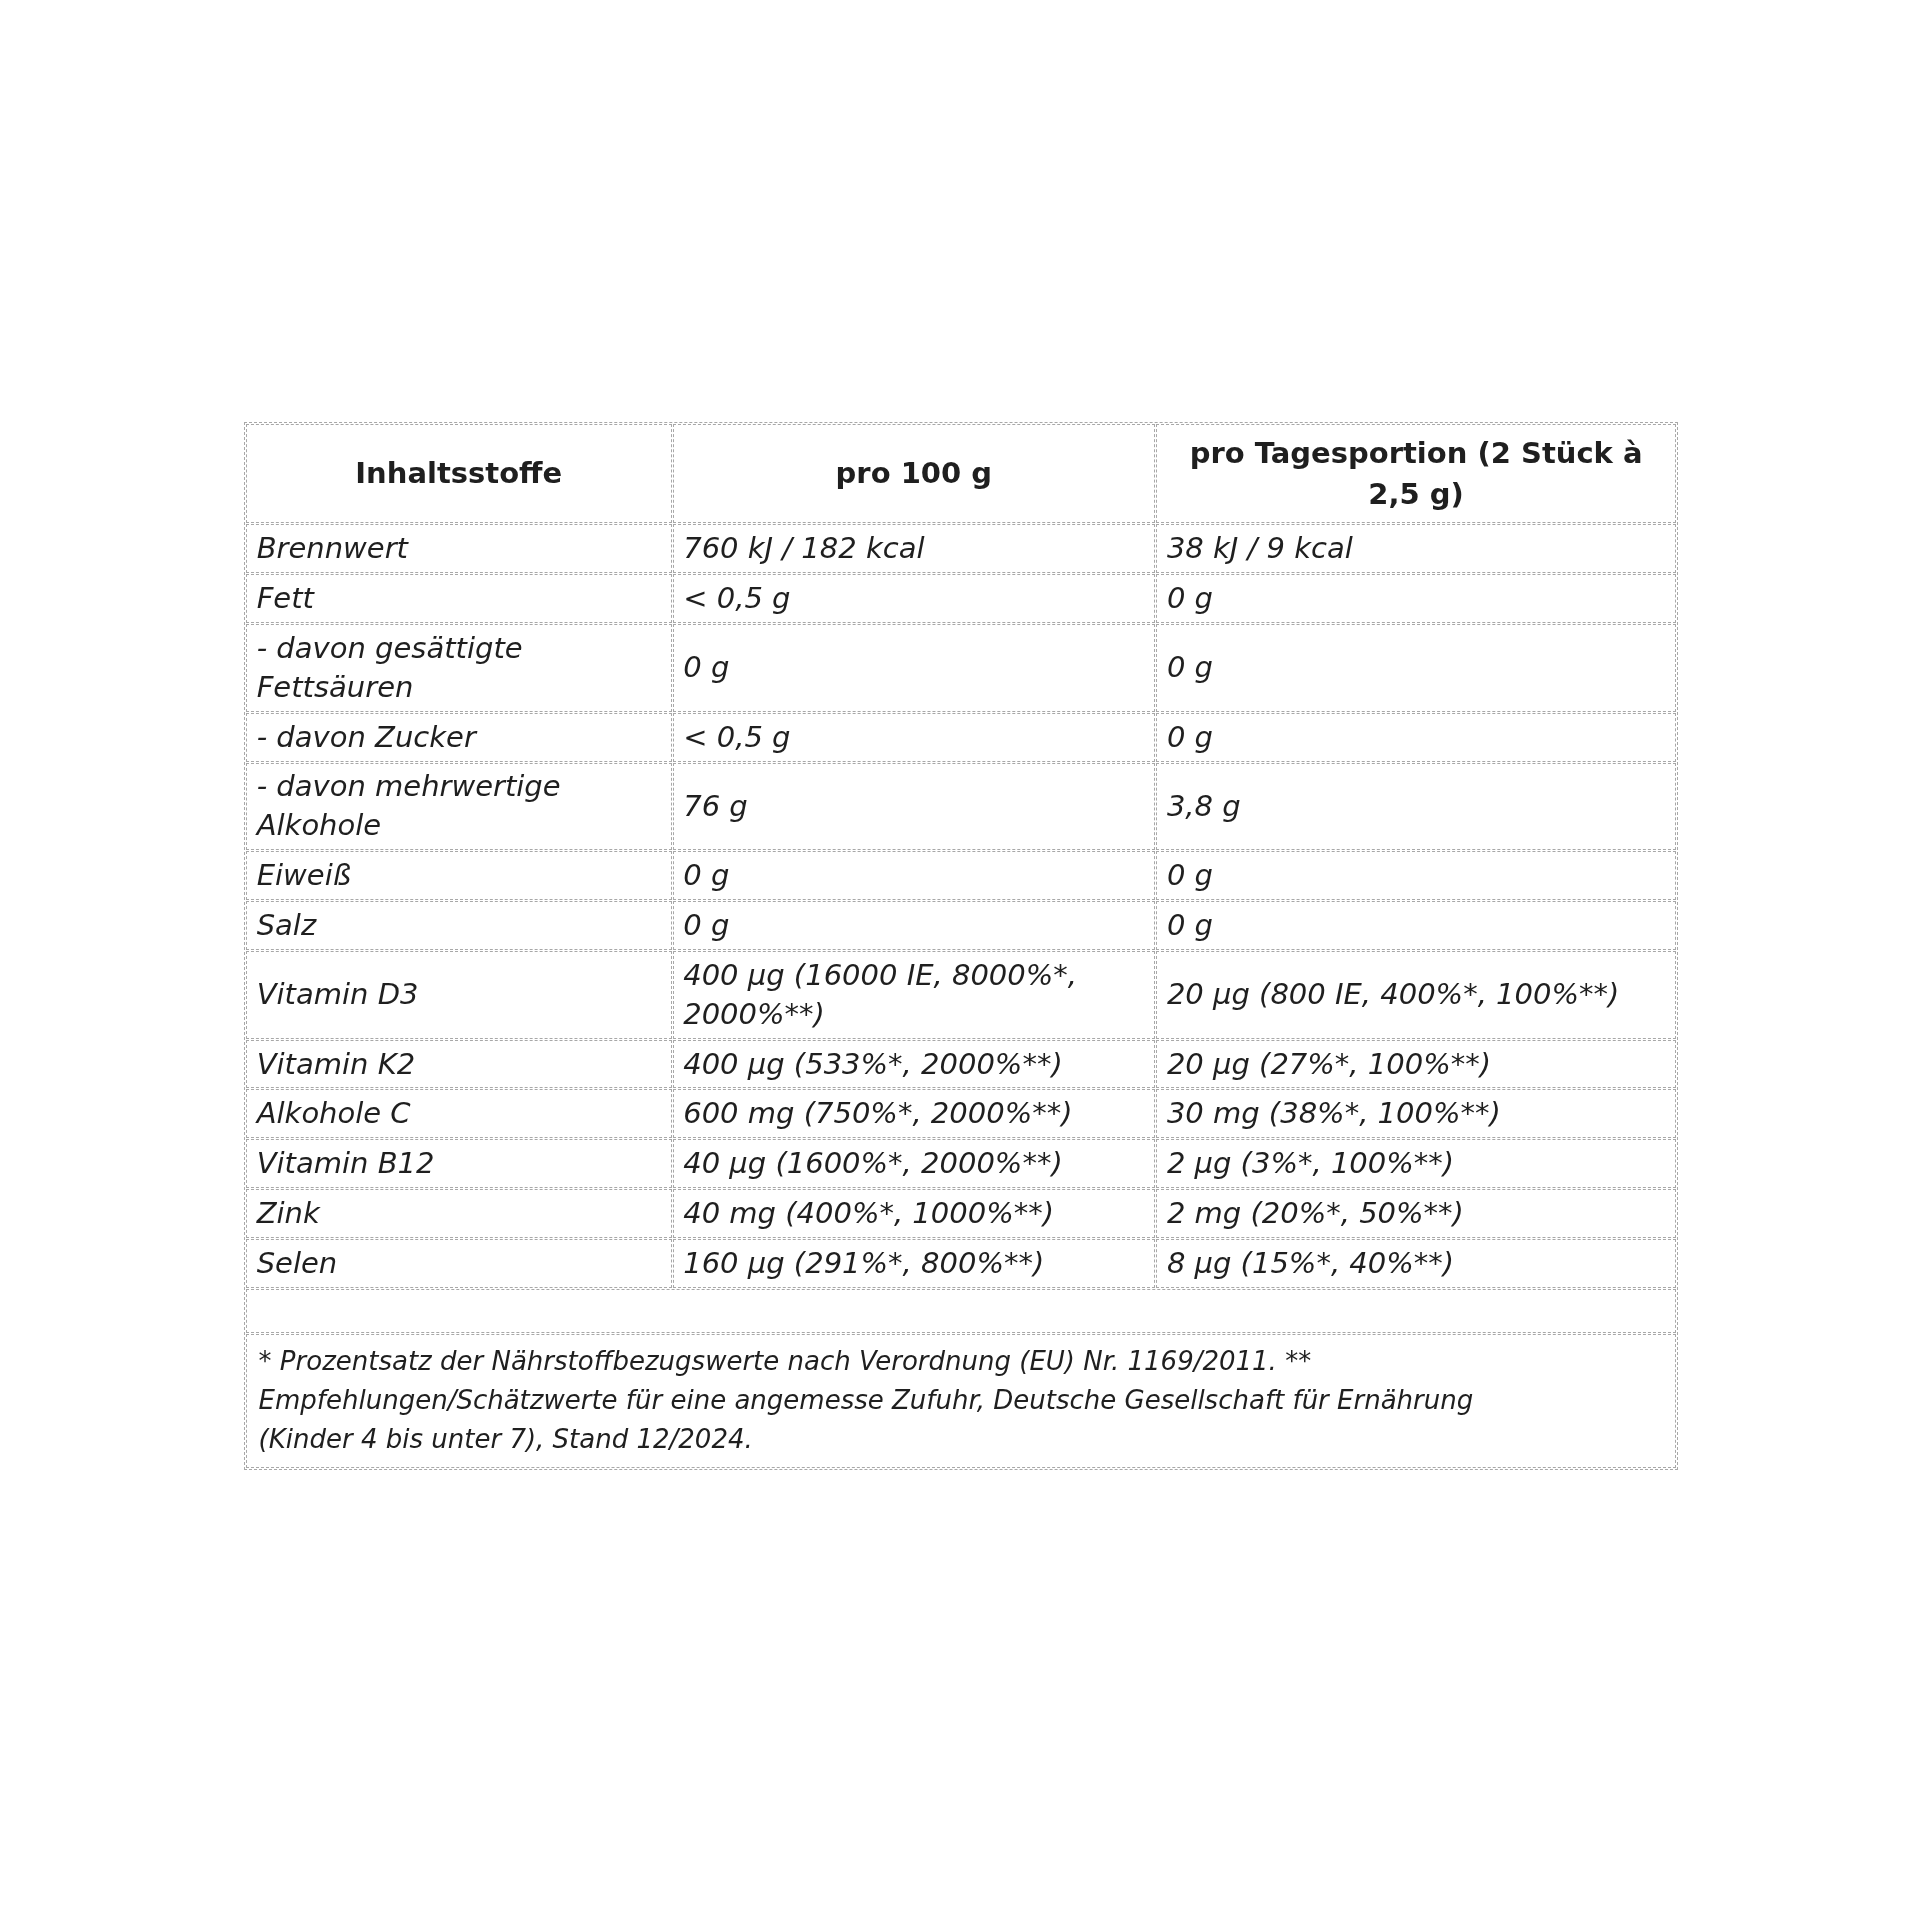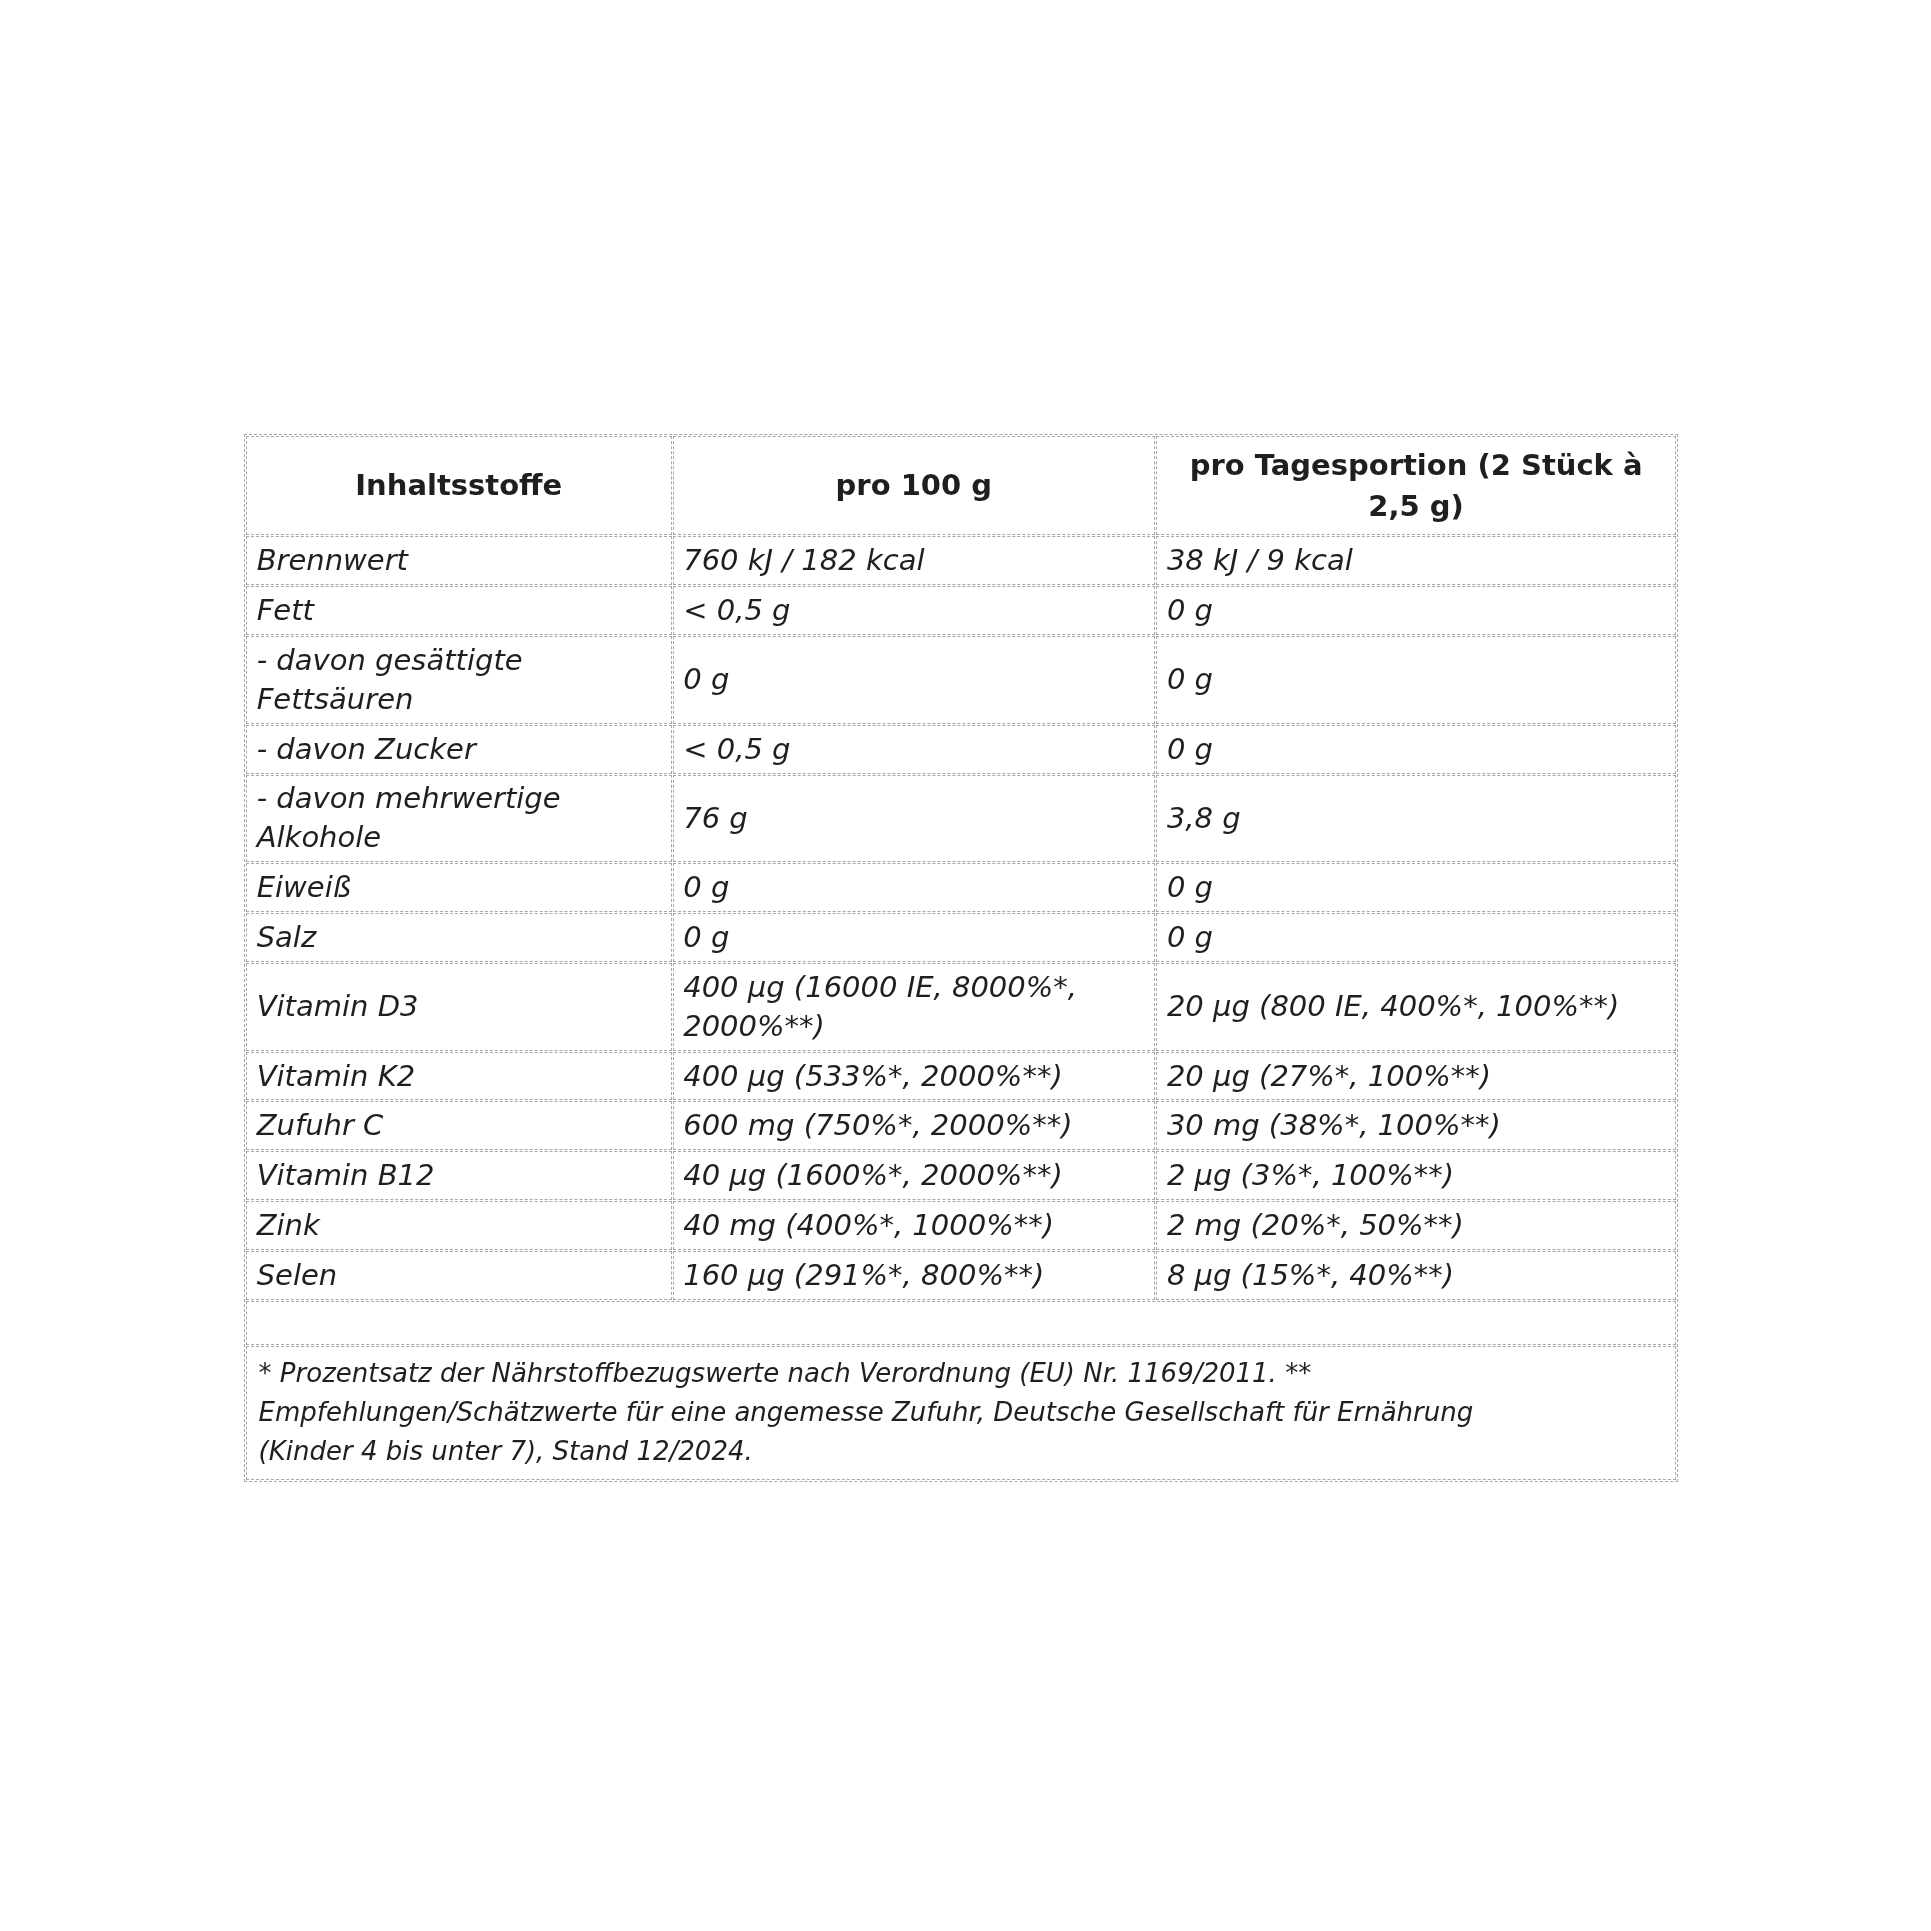--- a/index.html
+++ b/index.html
@@ -11,21 +11,21 @@
   body{
     width:1931px;height:1931px;
     background:var(--bg);
     font-family:"DejaVu Sans","Liberation Sans",sans-serif;
     color:var(--text);
     position:relative;
     overflow:hidden;
   }
   .table-wrap{
     position:absolute;
-    left:244px;top:434px;width:1434px;
+    left:244px;top:422px;width:1434px;
     border:1px dashed var(--border);
     background:var(--bg);
     box-sizing:border-box;
   }
   table.nutrition{
     width:100%;
     border-collapse:separate;
     border-spacing:1.9px;
     table-layout:fixed;
   }
@@ -121,21 +121,21 @@
     <td class="c1">Vitamin D3</td>
     <td class="c2">400 µg (16000 IE, 8000%*, 2000%**)</td>
     <td class="c3">20 µg (800 IE, 400%*, 100%**)</td>
   </tr>
         <tr>
     <td class="c1">Vitamin K2</td>
     <td class="c2">400 µg (533%*, 2000%**)</td>
     <td class="c3">20 µg (27%*, 100%**)</td>
   </tr>
         <tr>
-    <td class="c1">Zufuhr C</td>
+    <td class="c1">Alkohole C</td>
     <td class="c2">600 mg (750%*, 2000%**)</td>
     <td class="c3">30 mg (38%*, 100%**)</td>
   </tr>
         <tr>
     <td class="c1">Vitamin B12</td>
     <td class="c2">40 µg (1600%*, 2000%**)</td>
     <td class="c3">2 µg (3%*, 100%**)</td>
   </tr>
         <tr>
     <td class="c1">Zink</td>

